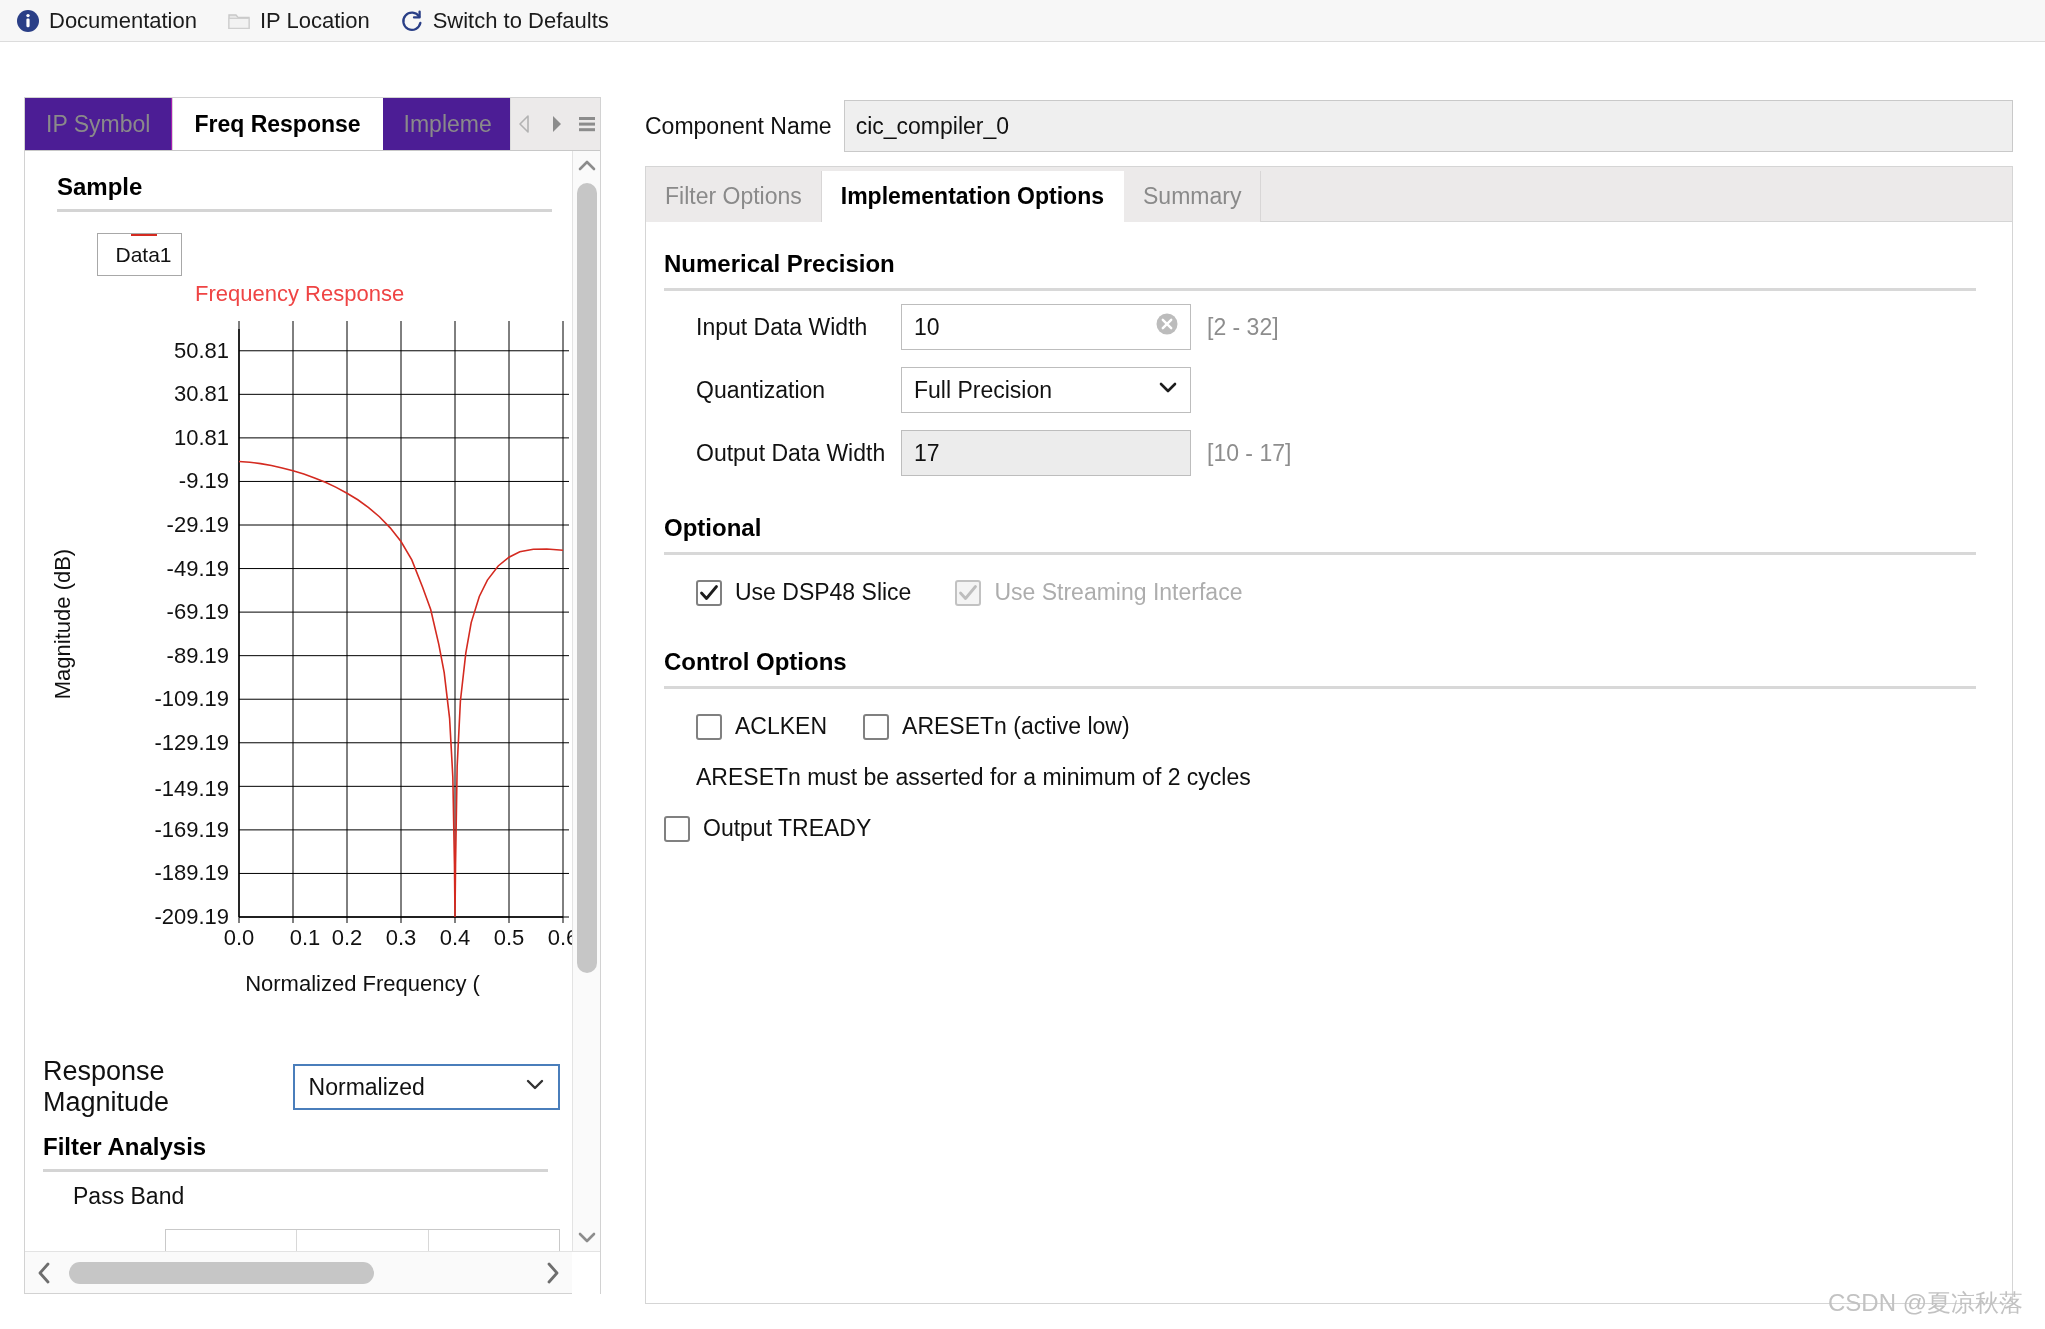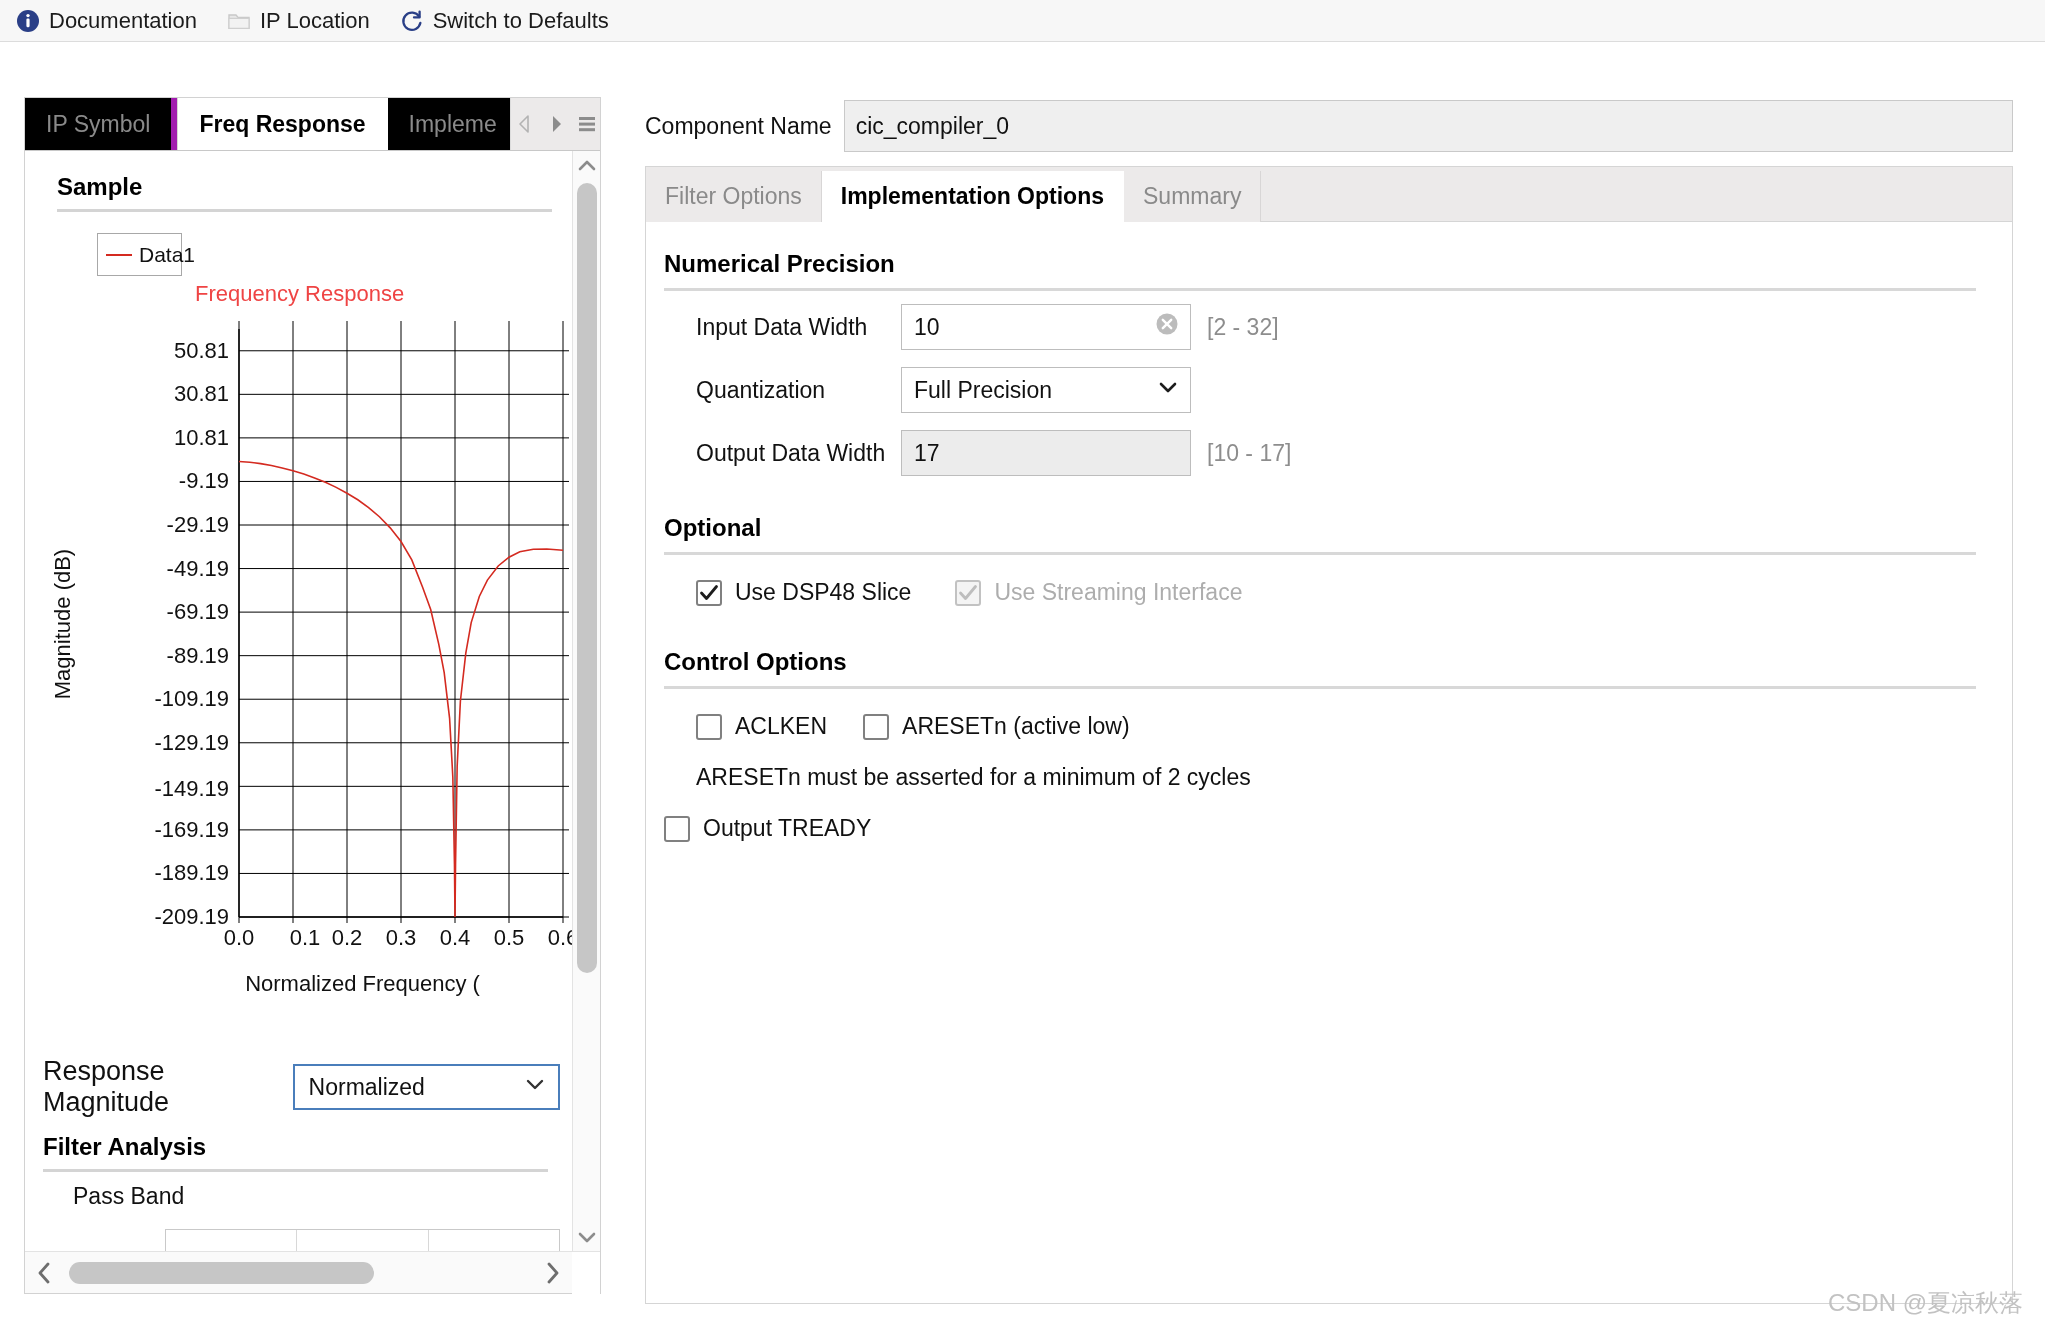--- a/index.html
+++ b/index.html
@@ -55,22 +55,22 @@
     border-bottom: 1px solid #c8c8c8;
     display: flex;
     align-items: stretch;
     overflow: hidden;
   }
   .ltab {
     display: flex; align-items: center;
     padding: 0 21px;
     font-size: 23px;
     color: #8a8a8a;
-    background: #000000;
-    border-right: 6px solid #a21caf;
+    background: #4c1d95;
+    border-right: 1px solid #a21caf;
     cursor: pointer;
     white-space: nowrap;
   }
   .ltab.active {
     background: #ffffff;
     color: #000000;
     font-weight: bold;
     border-right: 1px solid #ffffff;
     border-left: 1px solid #d8d6d6;
   }
@@ -108,21 +108,21 @@
   }
 
   
   #legend-box {
     position: absolute;
     left: 72px; top: 82px;
     width: 85px; height: 43px;
     border: 1px solid #a8a8a8;
     background: #fff;
     display: flex; align-items: center;
-    gap: 7px; padding-left: 8px;
+    gap: 7px; padding-left: 8px; flex-direction: column;
   }
   #legend-line { width: 26px; height: 2px; background: #d42a20; flex: none; }
   #legend-label { font-size: 21px; color: #111; }
 
   
   #chart { position: absolute; left: 0; top: 130px; width: 535px; height: 740px; }
   #chart-title {
     position: absolute; left: 0; top: 0; width: 100%;
     text-align: left; font-size: 22px; color: #ef4444;
     padding-left: 170px;

